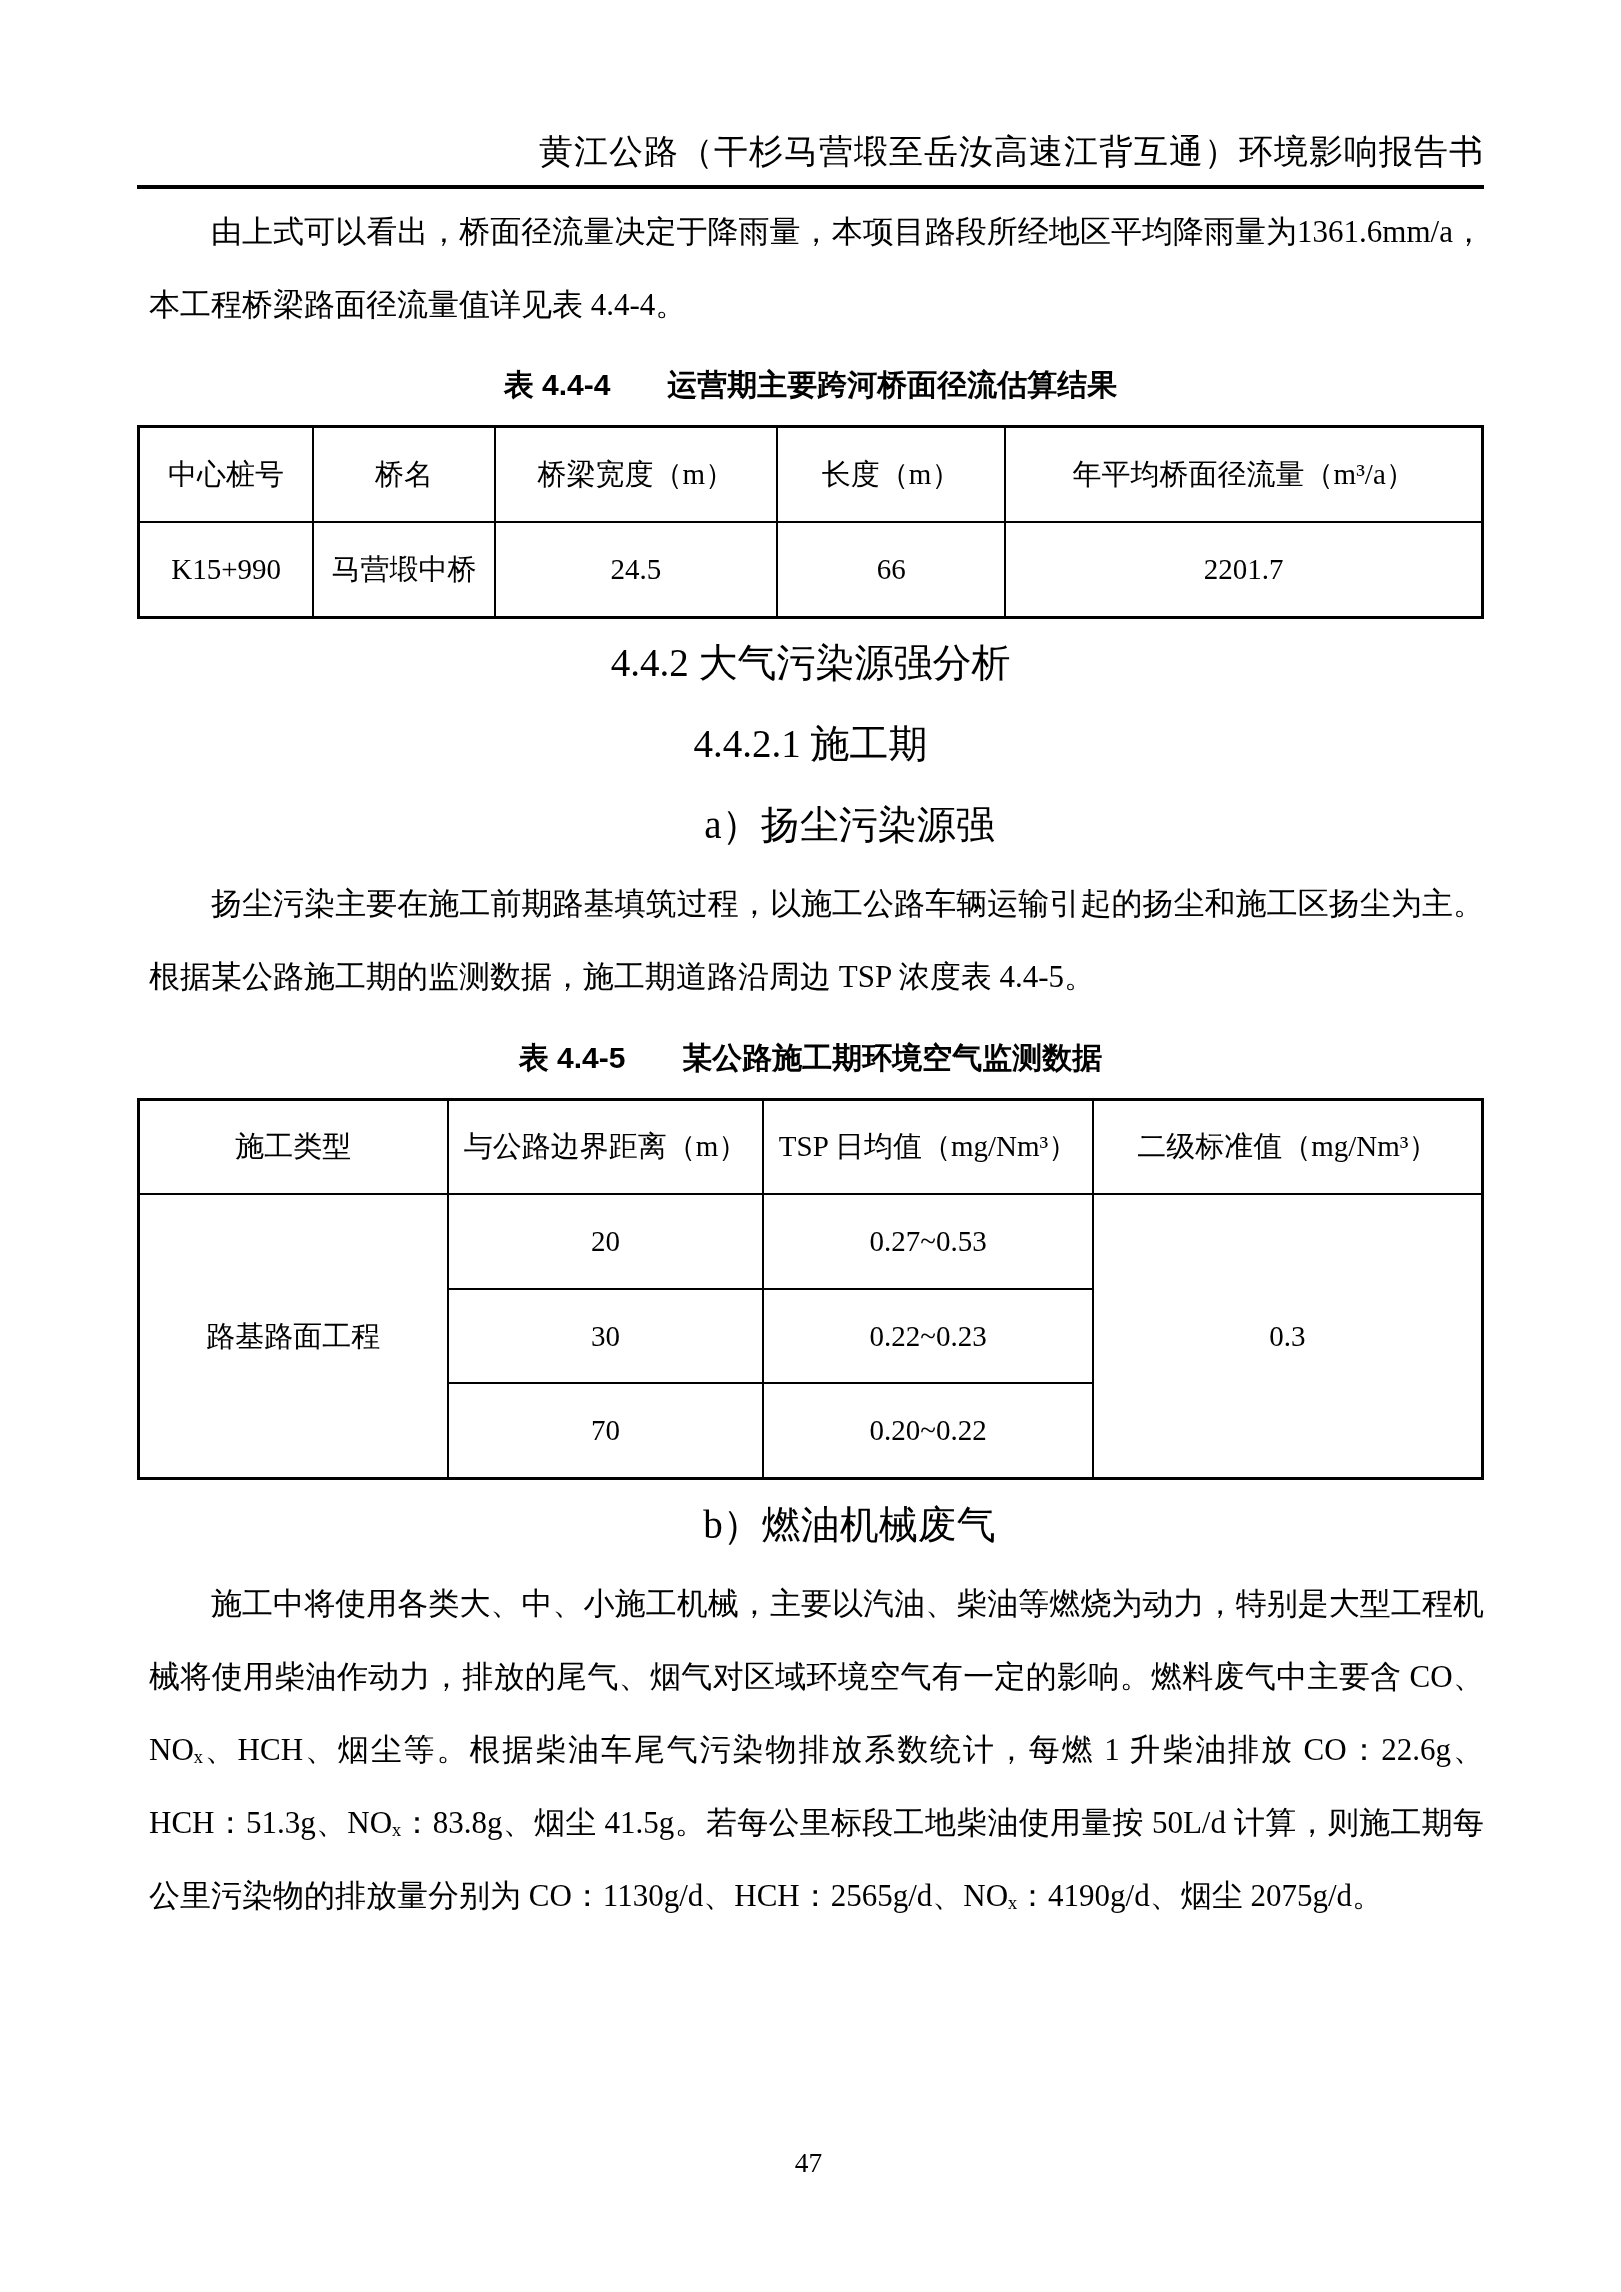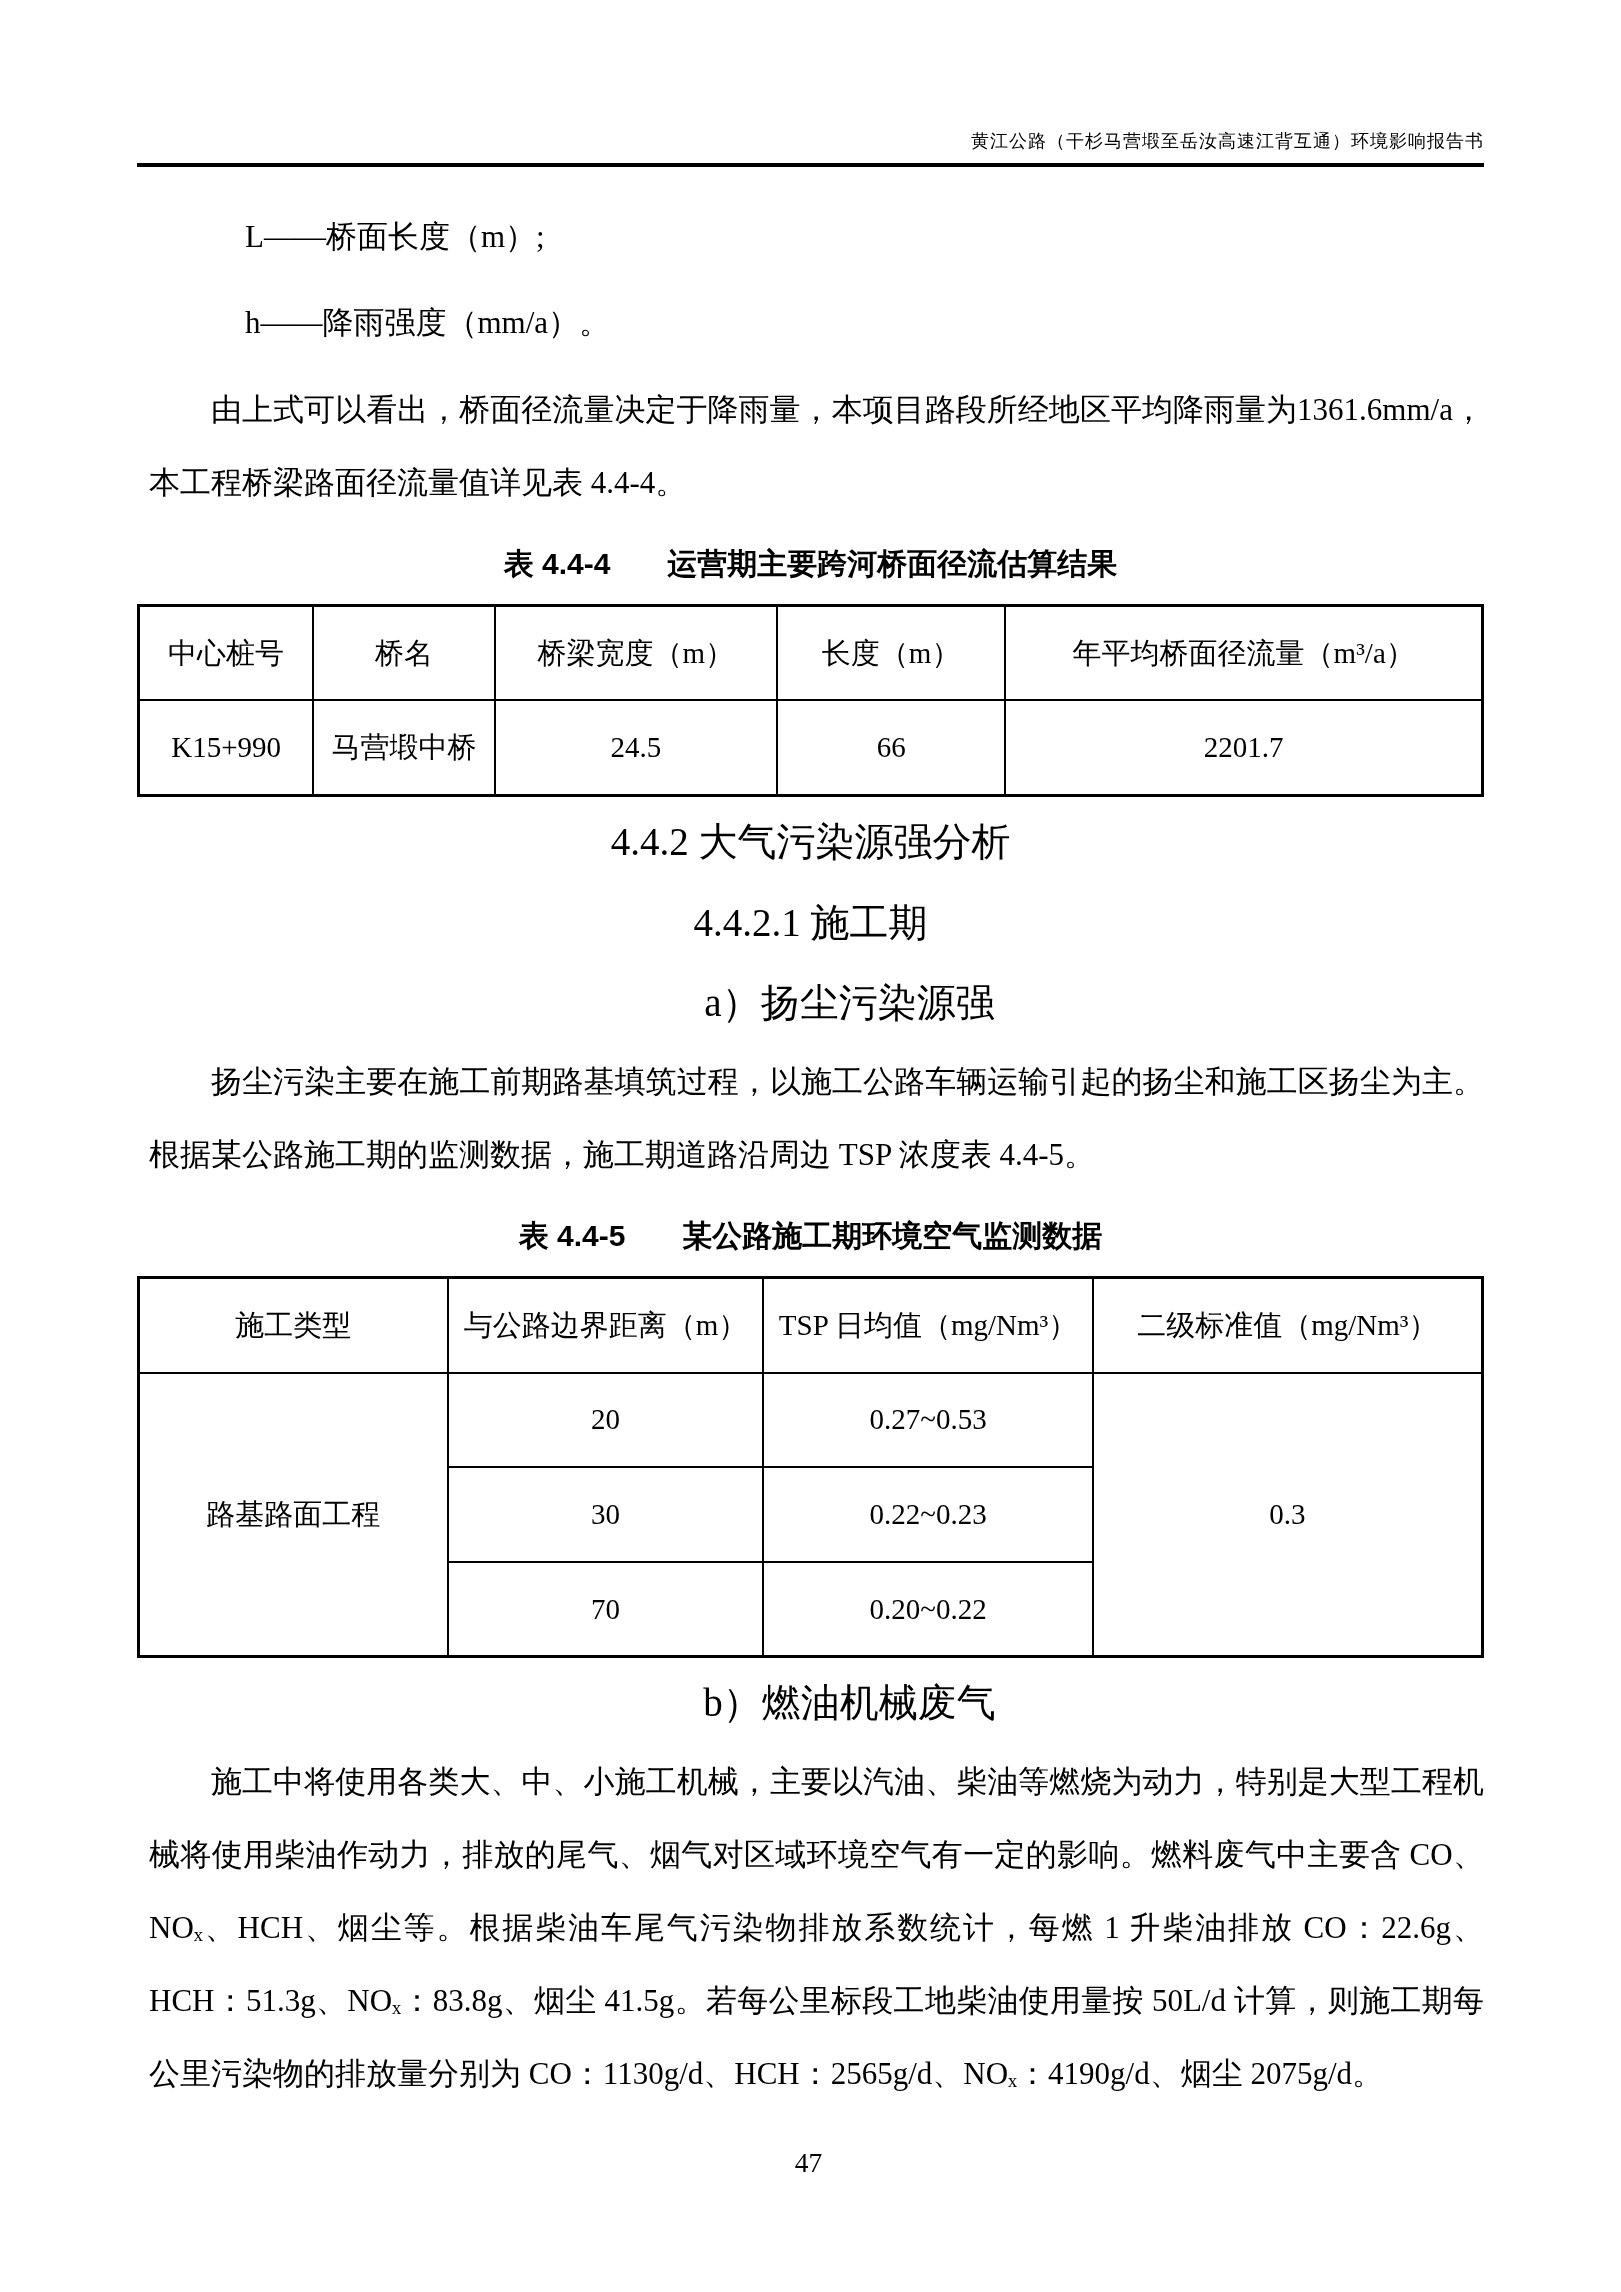--- a/index.html
+++ b/index.html
@@ -15,21 +15,21 @@
     overflow: hidden;
   }
   .content {
     margin: 0 137px;
     width: 1347px;
   }
   
   .doc-header {
     padding-top: 129px;
     text-align: right;
-    font-size: 18px;
+    font-size: 34px;
     letter-spacing: 1px;
   }
   .header-rule {
     margin-top: 9.8px;
     border-bottom: 4.9px solid #000;
   }
   
   .body-text { font-size: 31px; line-height: 73px; }
   .defs { margin-top: 33px; margin-left: 108px; }
   .def-line { margin-bottom: 13.7px; }
@@ -96,24 +96,20 @@
 
   <div class="content">
 
     <div class="doc-header">
       <span>黄江公路（干杉马营塅至岳汝高速江背互通）环境影响报告书</span>
     </div>
     <div class="header-rule"></div>
 
     <div class="body-text">
 
-      <div class="defs">
-        <div class="def-line">L——桥面长度（m）;</div>
-        <div class="def-line">h——降雨强度（mm/a）。</div>
-      </div>
 
       <p class="para">由上式可以看出，桥面径流量决定于降雨量，本项目路段所经地区平均降雨量为1361.6mm/a，本工程桥梁路面径流量值详见表 4.4-4。</p>
 
       <div class="table-caption">
         <span class="cap-label">表 4.4-4</span><span>运营期主要跨河桥面径流估算结果</span>
       </div>
 
       <table class="data-table t444">
         <colgroup>
             <col class="c1">

